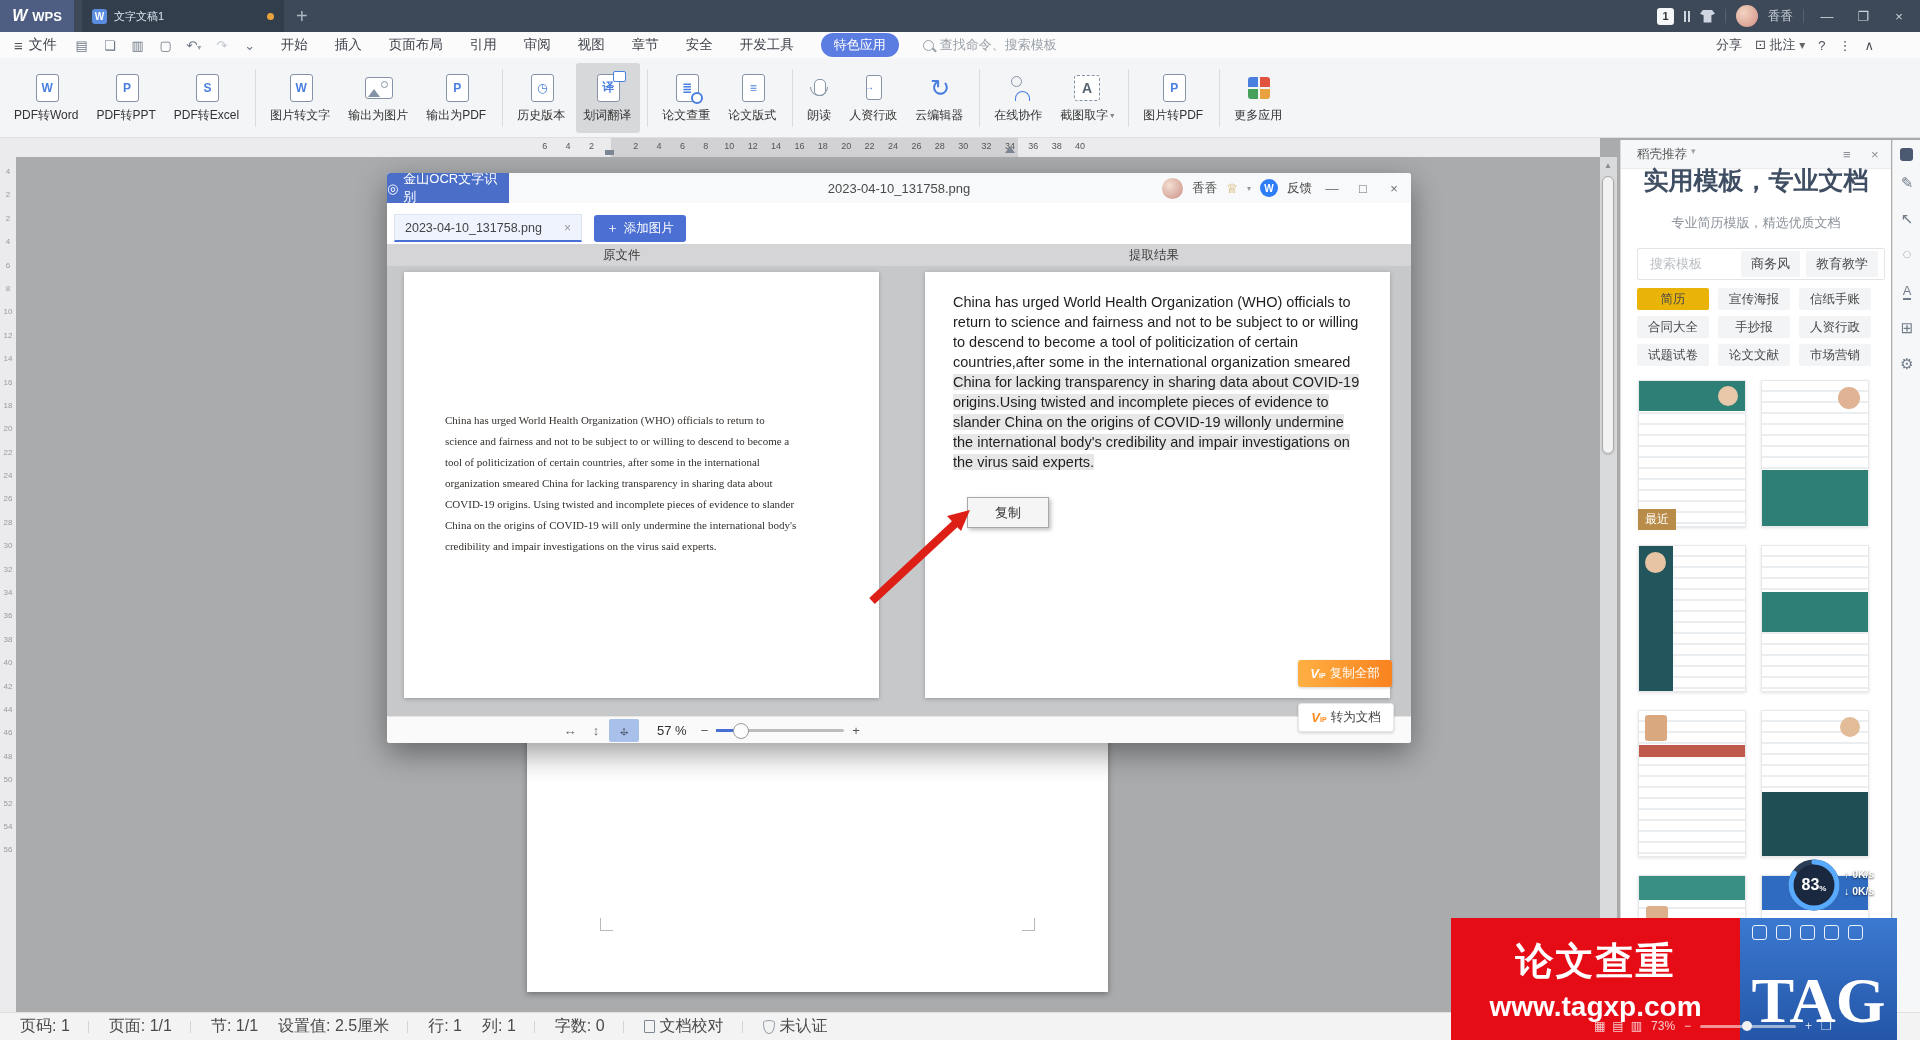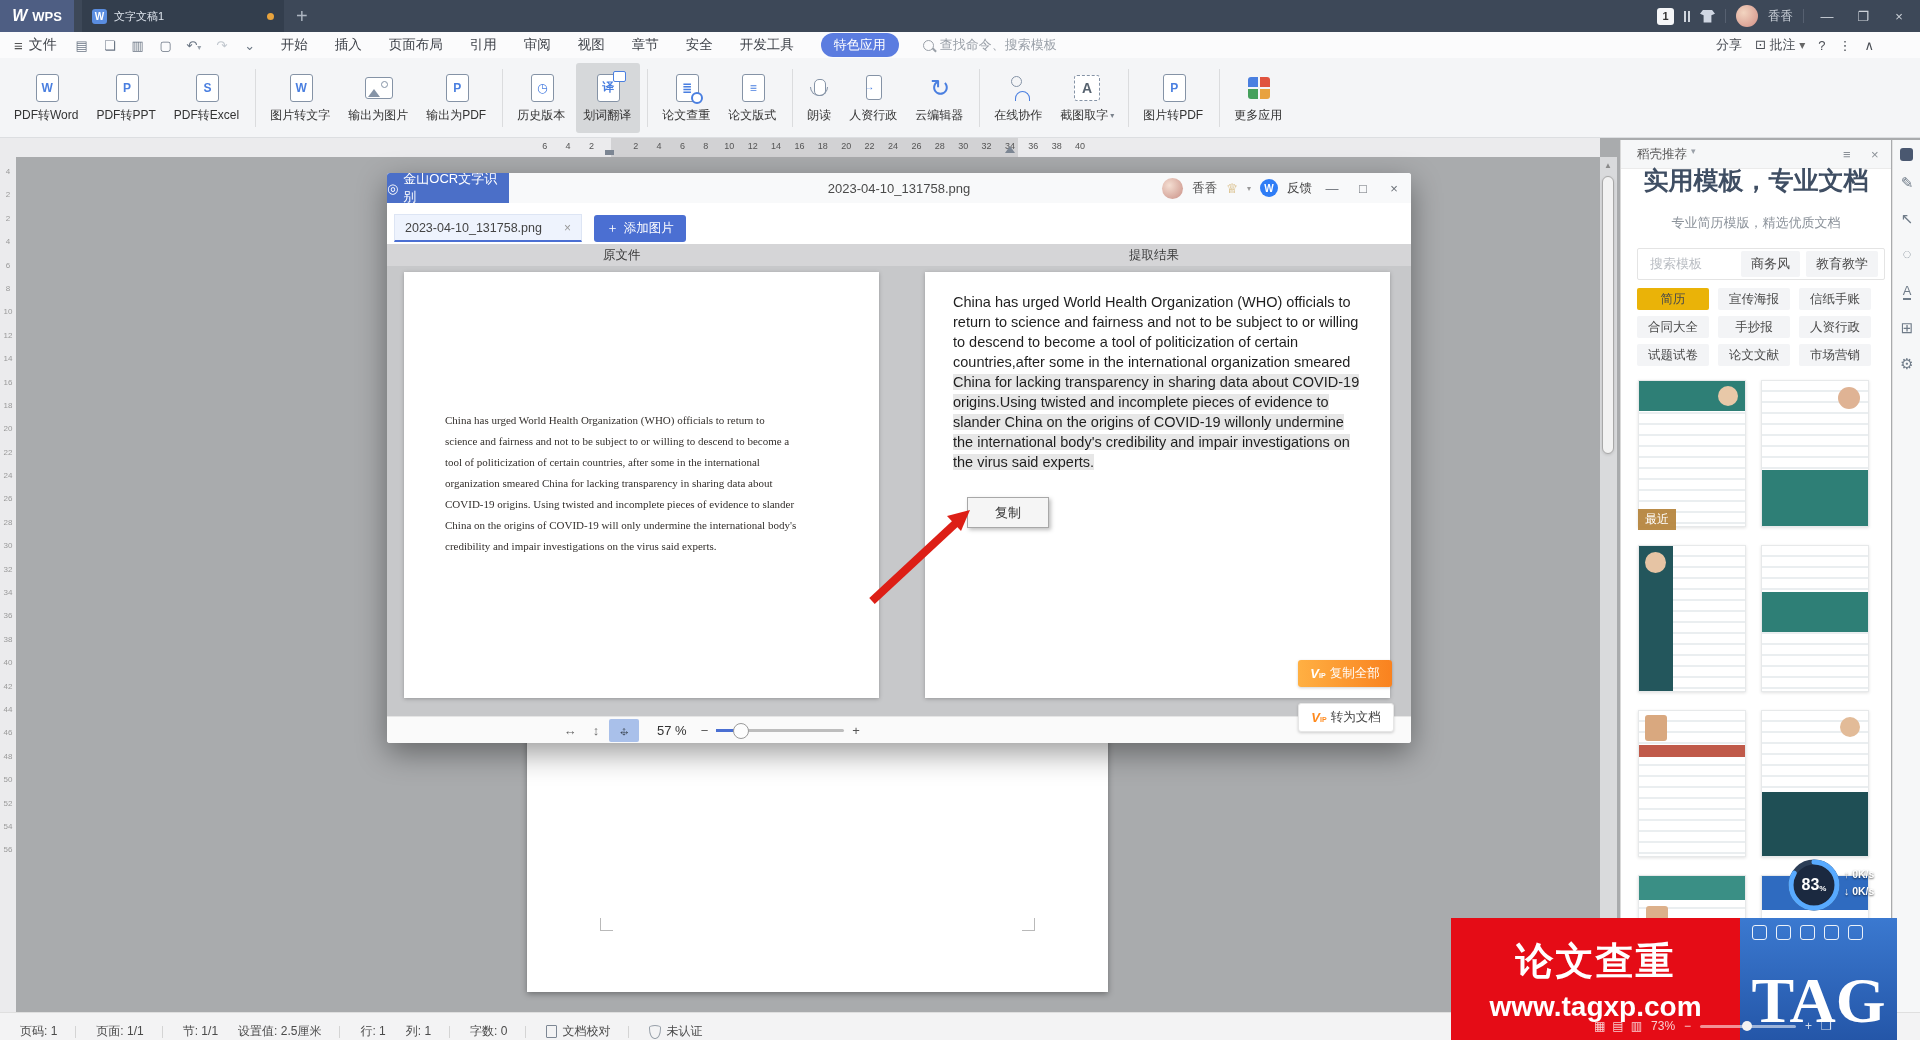--- a/index.html
+++ b/index.html
@@ -200,21 +200,21 @@
   .v8::after{display:none;}
   .recent{position:absolute;left:17px;top:369px;background:rgba(180,130,58,.92);color:#fff;font-size:12px;
     padding:2px 7px;z-index:3;}
   
   .rstrip{left:1892px;top:140px;width:28px;height:872px;background:#f6f7f8;border-left:1px solid #e2e2e2;}
   .rs-ic{position:absolute;left:0;width:28px;text-align:center;color:#707c89;font-size:15px;}
   .rs-skin{position:absolute;left:7px;top:8px;width:13px;height:13px;background:#4a5870;border-radius:3px;}
   .rs-A{border-bottom:2px solid #707c89;width:12px;margin:0 auto;font-size:13px;}
   
   .statusbar{left:0;top:1012px;width:1920px;height:28px;background:#f3f3f4;border-top:1px solid #dfdfdf;
-    display:flex;align-items:flex-end;font-size:12px;color:#4a4a4a;padding-left:10px;box-sizing:border-box;}
+    display:flex;align-items:center;font-size:16px;color:#4a4a4a;padding-left:10px;box-sizing:border-box;}
   .sb-item{display:flex;align-items:center;padding:0 10px;white-space:nowrap;}
   .sb-item.sep::after{content:"";width:1px;height:12px;background:#d4d4d4;margin-left:18px;}
   .sb-item.ic-doc::before{content:"";width:9px;height:11px;border:1.3px solid #7d8794;border-radius:1px;margin-right:5px;}
   .sb-item.ic-shield::before{content:"";width:10px;height:12px;border:1.3px solid #98a0a9;margin-right:5px;
     border-radius:50% 50% 45% 45%/18% 18% 75% 75%;}
   .status-right{position:absolute;left:1594px;top:1012px;height:28px;display:flex;align-items:center;gap:9px;
     color:rgba(255,255,255,.8);font-size:12px;z-index:60;}
   .sr-track{position:relative;width:96px;height:3px;background:rgba(255,255,255,.55);border-radius:2px;}
   .sr-knob{position:absolute;left:42px;top:-4px;width:10px;height:10px;border-radius:50%;background:#f2f2f2;}
   

